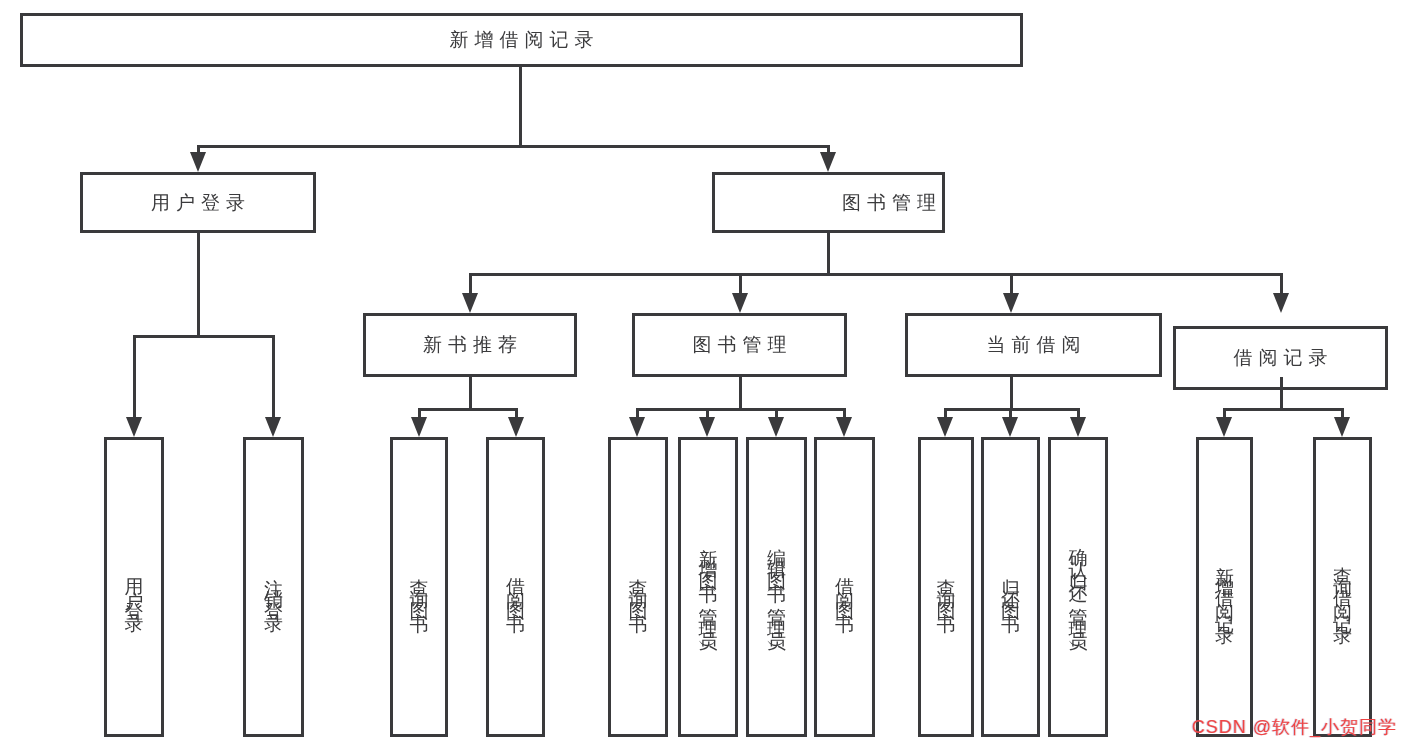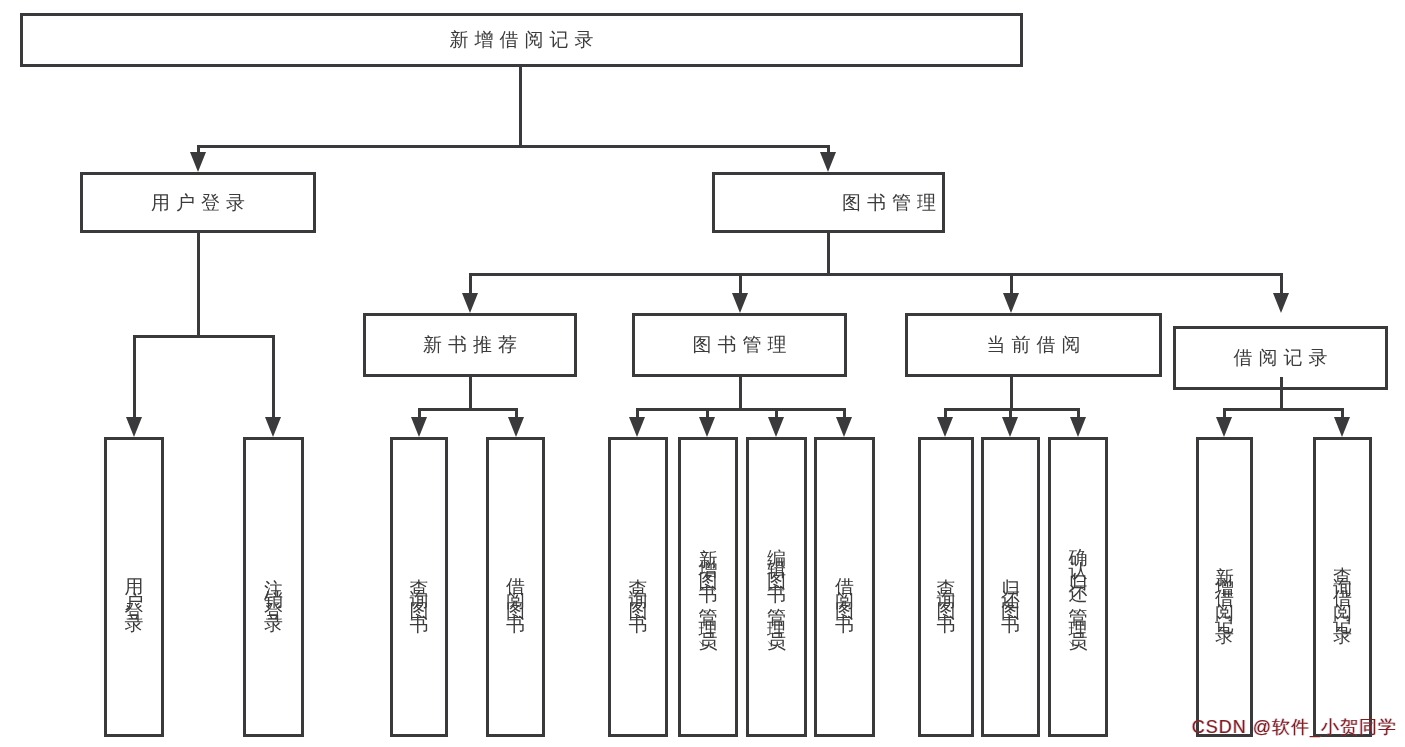--- a/index.html
+++ b/index.html
@@ -18,21 +18,21 @@
   }
   .vline{position:absolute;width:3px;background:#3a3a3c;}
   .hline{position:absolute;height:3px;background:#3a3a3c;}
   .arrow{
     position:absolute;width:0;height:0;
     border-left:8px solid transparent;border-right:8px solid transparent;
     border-top:20px solid #3a3a3c;
   }
   .watermark{
     position:absolute;right:8px;top:715px;z-index:5;
-    font-size:18px;letter-spacing:1px;color:#7f1d1d;white-space:nowrap;
+    font-size:18px;letter-spacing:1px;color:#ef4444;white-space:nowrap;
     text-shadow:1px 0 0 rgba(200,120,120,.35), -1px 0 0 rgba(120,120,200,.3);
   }
 </style>
 </head>
 <body>
 
 <div id="canvas">
 
   <div class="node" style="left:20px;top:13px;width:1003px;height:54px;">
     <span class="h-label">新增借阅记录</span>

